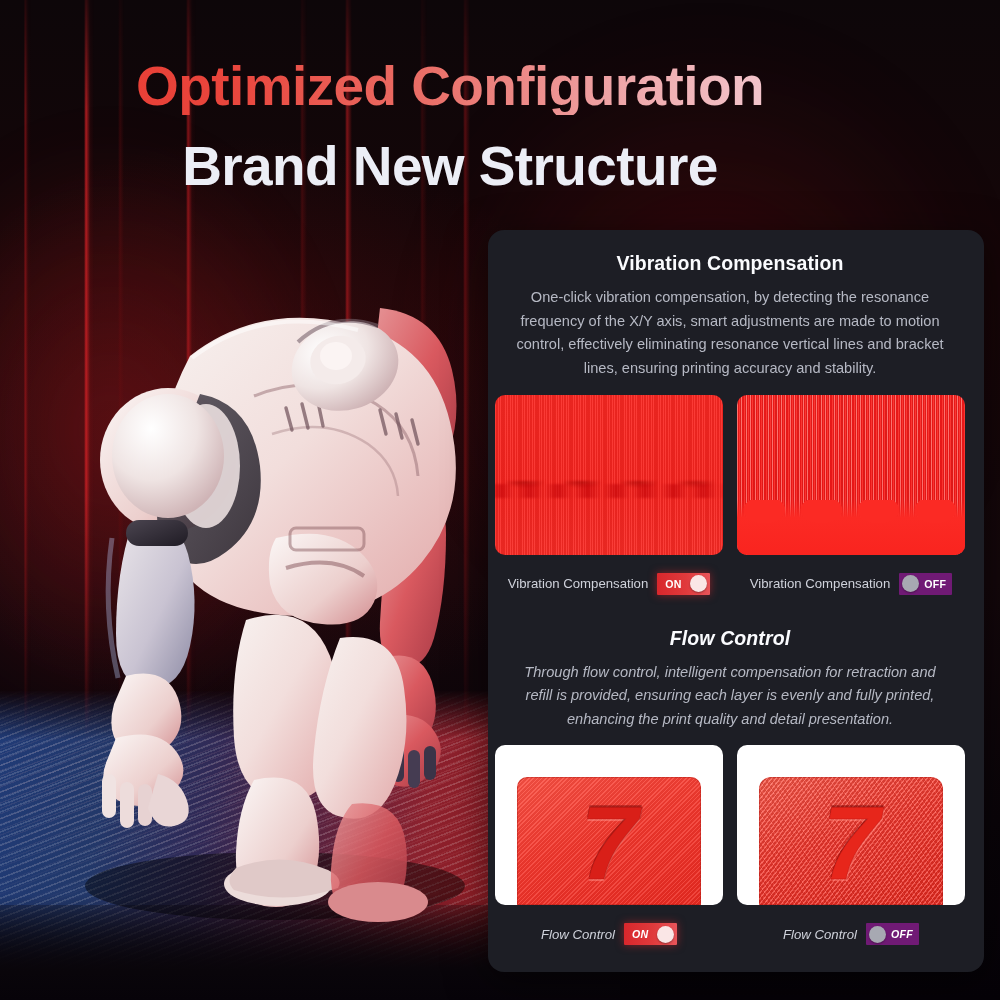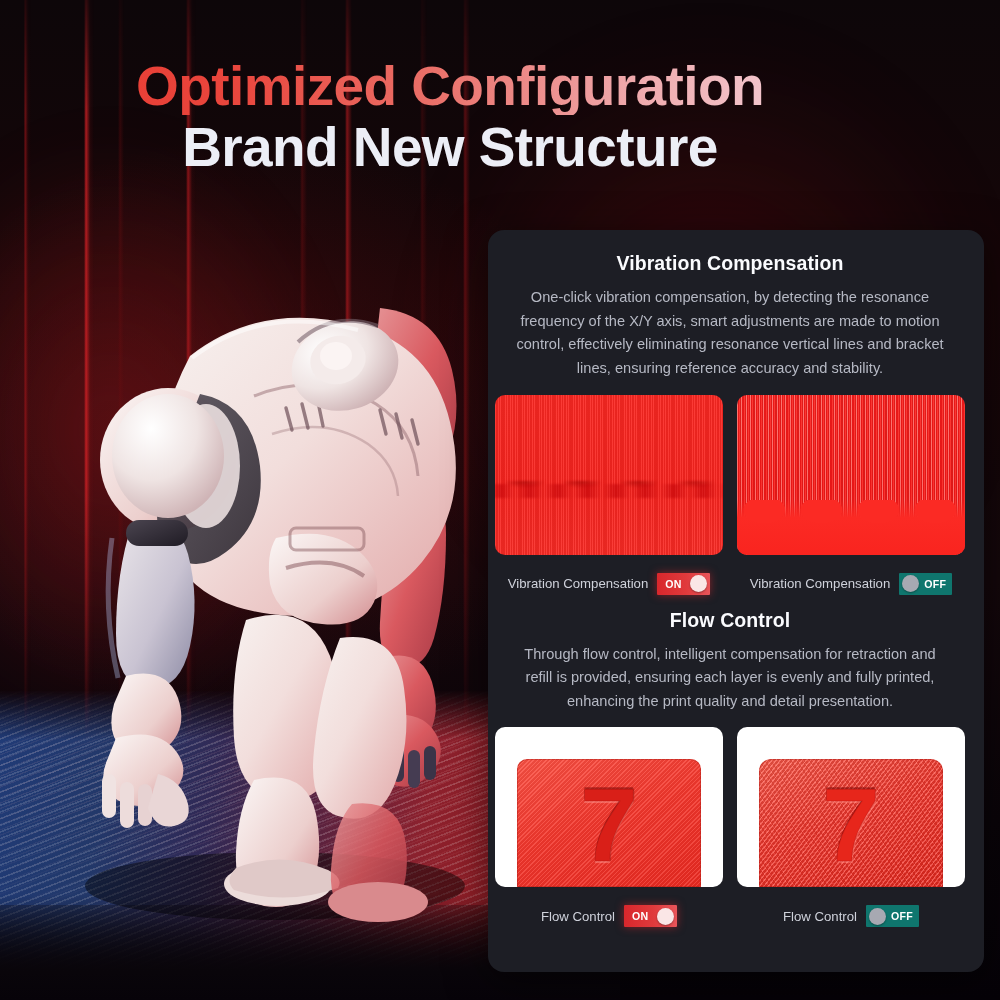--- a/index.html
+++ b/index.html
@@ -77,21 +77,21 @@
 
   
   .title-wrap { position:absolute; left:0; top:58px; width:900px; text-align:center; z-index:6; }
   .title-main {
     font-size:55px; font-weight:bold; letter-spacing:-.6px; line-height:1.04;
     background:linear-gradient(90deg,#e8382f 0%, #e9463d 26%, #ea7069 48%, #efa8ab 70%, #f3cad2 88%, #f6dde2 100%);
     -webkit-background-clip:text; background-clip:text;
     -webkit-text-fill-color:transparent; color:transparent;
   }
   .title-sub {
-    margin-top:4px;
+    margin-top:23px;
     font-size:55px; font-weight:bold; letter-spacing:-.6px; line-height:1.04;
     color:#eceef6;
   }
 
   
   .footnote {
     position:absolute; left:38px; top:938px; width:400px;
     text-align:center; z-index:7;
     color:#b9bcc6; font-size:16px; line-height:1.25;
     text-shadow:0 1px 4px rgba(0,0,0,.85);
@@ -204,21 +204,21 @@
   .tcell { width:228px; display:flex; align-items:center; justify-content:center; gap:9px; }
   .tlabel { color:#cfd2db; font-size:13.2px; white-space:nowrap; }
   .sw {
     width:53px; height:22px; border-radius:1px; position:relative;
     display:flex; align-items:center; flex:none;
   }
   .sw.on {
     background:linear-gradient(90deg,#d8272c 0%,#e03a3c 55%,#e9555a 100%);
     box-shadow:0 0 8px rgba(220,40,45,.55);
   }
-  .sw.off { background:#0f766e; }
+  .sw.off { background:#701a75; }
   .sw .knob {
     position:absolute; width:17px; height:17px; border-radius:50%; top:2.5px;
   }
   .sw.on .knob { right:3px; background:#fae6e6; box-shadow:0 1px 2px rgba(0,0,0,.35); }
   .sw.off .knob { left:3px; background:#a7a9b2; box-shadow:0 1px 2px rgba(0,0,0,.35); }
   .sw .txt {
     position:absolute; font-size:10.6px; font-weight:bold; letter-spacing:.3px;
     color:#ffffff; top:50%; transform:translateY(-50%);
   }
   .sw.on .txt { left:8px; }
@@ -348,21 +348,21 @@
   <div class="title-wrap">
     <div class="title-main">Optimized Configuration</div>
     <div class="title-sub">Brand New Structure</div>
   </div>
 
 
   <div class="panel">
 
     <div>
       <div class="sec-title">Vibration Compensation</div>
-      <div class="sec-body">One-click vibration compensation, by detecting the resonance frequency of the X/Y axis, smart adjustments are made to motion control, effectively eliminating resonance vertical lines and bracket lines, ensuring reference accuracy and stability.</div>
+      <div class="sec-body">One-click vibration compensation, by detecting the resonance frequency of the X/Y axis, smart adjustments are made to motion control, effectively eliminating resonance vertical lines and bracket lines, ensuring printing accuracy and stability.</div>
 
       <div class="pair">
         <div class="shot vib-on">
           <div class="arcs"></div>
           <div class="arcline"></div>
         </div>
         <div class="shot vib-off">
           <div class="band"></div>
         </div>
       </div>
@@ -378,21 +378,21 @@
         <div class="tcell">
           <span class="tlabel">Vibration Compensation</span>
           <span class="sw off">
             <span class="txt">OFF</span>
             <span class="knob"></span>
           </span>
         </div>
       </div>
     </div>
 
-    <div style="margin-top:14px;">
+    <div style="margin-top:32px;font-style:italic;">
       <div class="sec-title">Flow Control</div>
       <div class="sec-body fc">Through flow control, intelligent compensation for retraction and refill is provided, ensuring each layer is evenly and fully printed, enhancing the print quality and detail presentation.</div>
 
       <div class="pair">
         <div class="shot flow">
           <div class="plate plate-good">
             <span class="seven">7</span>
           </div>
         </div>
         <div class="shot flow">

